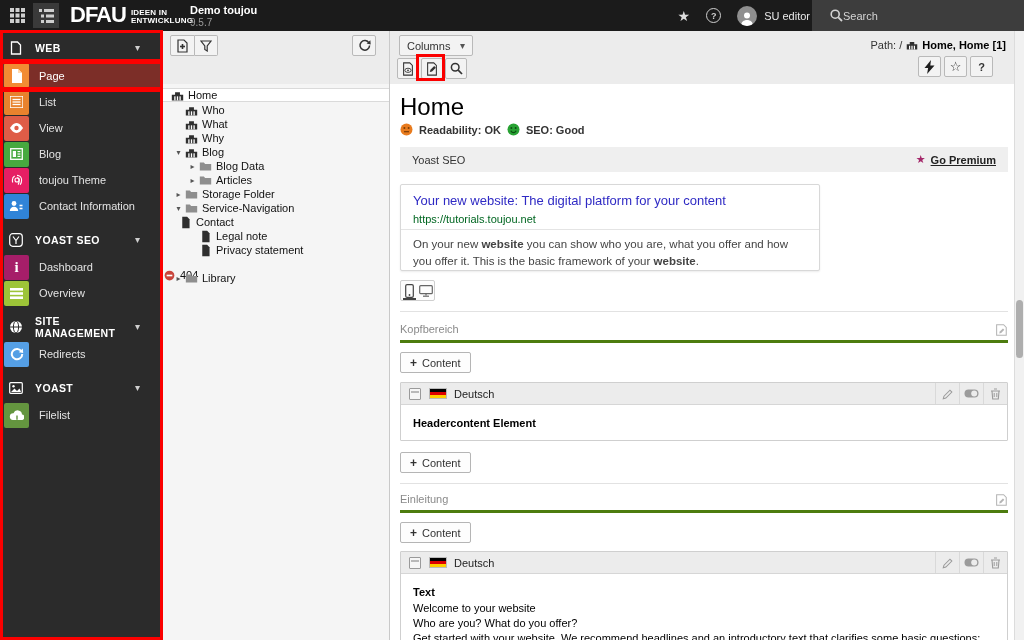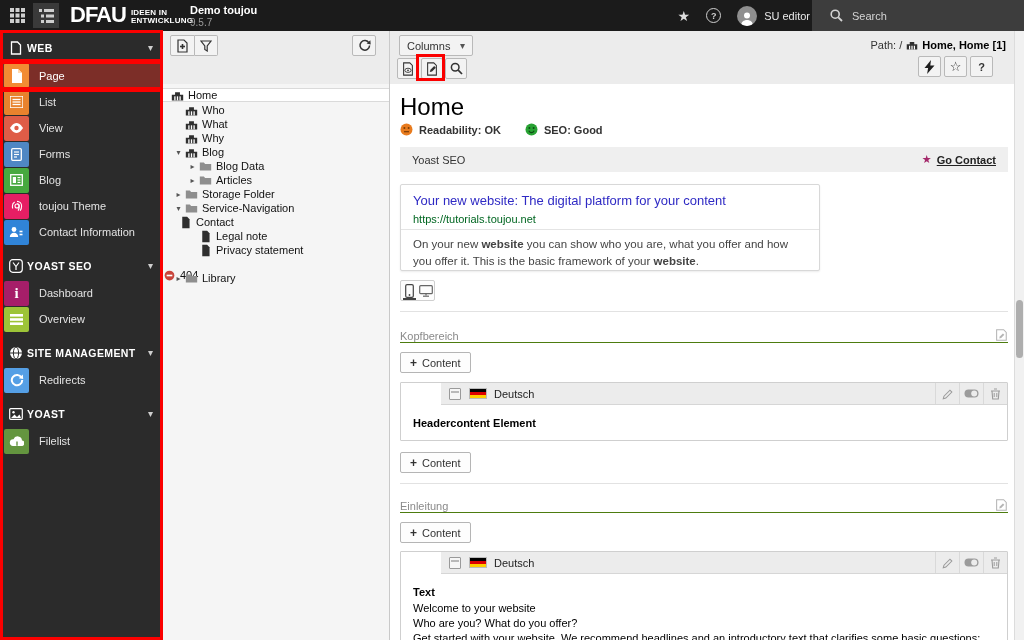--- a/index.html
+++ b/index.html
@@ -16,25 +16,25 @@
   .logo-main { font-size:22px; font-weight:bold; letter-spacing:-1px; }
   .logo-sub { margin-left:5px; font-size:8px; line-height:8px; font-weight:bold; letter-spacing:.2px; padding-top:3px; }
   .site-info { position:absolute; left:190px; top:4px; }
   .site-name { font-size:11px; font-weight:bold; color:#fff; }
   .site-version { font-size:10px; color:#9d9d9d; margin-top:1px; }
   .tb-right { position:absolute; right:214px; top:0; height:31px; display:flex; align-items:center; gap:16px; }
   .tb-star { font-size:14px; color:#dcdcdc; }
   .tb-help { width:15px; height:15px; border:1.4px solid #cfcfcf; border-radius:50%; display:flex; align-items:center; justify-content:center; font-size:9px; font-weight:bold; color:#cfcfcf; }
   .tb-user { display:flex; align-items:center; gap:7px; }
   .avatar { width:20px; height:20px; border-radius:50%; background:#8f8f8f; overflow:hidden; display:flex; align-items:flex-end; justify-content:center; }
-  .tb-search { position:absolute; right:0; top:0; width:212px; height:31px; background:#3d3d3d; display:flex; align-items:center; gap:9px; padding-left:18px; color:#d4d4d4; }
+  .tb-search { position:absolute; right:0; top:0; width:212px; height:31px; background:#3d3d3d; display:flex; align-items:center; padding-left:18px; color:#d4d4d4; }
 
   
   .modmenu { position:absolute; left:0; top:31px; width:163px; height:609px; background:#2b2b2b; }
-  .sec-header { height:29px; display:flex; align-items:center; gap:4px; padding:0 10px 0 9px; color:#fff; }
+  .sec-header { height:29px; display:flex; align-items:center; gap:12px; padding:0 23px 0 9px; color:#fff; }
   .sec-header .sec-label { flex:1; font-size:10.5px; font-weight:bold; letter-spacing:.4px; }
   .sec-header .chev { color:#cfcfcf; font-size:10px; }
   .mod-item { height:26px; display:flex; align-items:center; gap:10px; padding-left:4px; color:#e3e3e3; }
   .mod-item.active { background:#7c2e28; color:#fff; }
   .mod-icon { width:25px; height:25px; border-radius:2px; display:flex; align-items:center; justify-content:center; color:#fff; flex:0 0 25px; }
   .mod-label { font-size:11px; }
   .sec-gap { height:6px; }
   .hdr-ico { width:14px; height:14px; color:#fff; }
 
   
@@ -55,42 +55,42 @@
   
   .treepanel { position:absolute; left:163px; top:84px; width:227px; height:556px; background:#f5f5f5; border-right:1px solid #c9c9c9; }
   .trow { position:absolute; left:0; width:226px; height:14px; display:flex; align-items:center; font-size:11px; color:#111; }
   .trow.sel { background:#fff; border-top:1px solid #dadada; border-bottom:1px solid #dadada; }
   .exp { width:13px; margin-left:-13px; font-size:8px; color:#555; text-align:center; flex:0 0 13px; }
   .ticon { width:13px; height:13px; margin-right:4px; flex:0 0 13px; }
 
   
   .content { position:absolute; left:390px; top:84px; width:624px; height:556px; background:#fff; overflow:hidden; }
   .page-title { position:absolute; left:10px; top:9px; font-size:24px; font-weight:normal; color:#000; }
-  .badges { position:absolute; left:10px; top:39px; display:flex; gap:24px; align-items:center; }
+  .badges { position:absolute; left:10px; top:39px; display:flex; gap:6px; align-items:center; }
   .badge { display:flex; align-items:center; gap:6px; font-size:11px; color:#333; font-weight:bold; }
   .yoastbar { position:absolute; left:10px; top:63px; width:608px; height:25px; background:#efefef; display:flex; align-items:center; padding:0 12px; }
   .yoastbar .yt { flex:1; font-size:11px; color:#333; }
   .premium { display:flex; gap:5px; align-items:center; font-size:11px; color:#222; }
   .premium .plabel { text-decoration:underline; font-weight:bold; }
   .snippet { position:absolute; left:10px; top:100px; width:420px; height:87px; background:#fff; border:1px solid #d8d8d8; border-radius:2px; box-shadow:0 1px 2px rgba(0,0,0,.08); }
   .sn-title { position:absolute; left:12px; top:8px; font-size:13px; }
   .sn-url { position:absolute; left:12px; top:28px; font-size:11px; }
   .sn-div { position:absolute; left:0; top:44px; width:100%; border-top:1px solid #e4e4e4; }
   .sn-desc { position:absolute; left:12px; top:51px; width:394px; font-size:11.5px; line-height:1.45; color:#444; }
   .devtoggle { position:absolute; left:10px; top:196px; width:35px; height:21px; border:1px solid #cfcfcf; border-radius:2px; background:#fdfdfd; display:flex; }
   .dev { flex:1; display:flex; align-items:center; justify-content:center; color:#555; position:relative; }
   .dev.active::after { content:""; position:absolute; left:2px; right:2px; bottom:0; height:2px; background:#444; }
   .cdiv { position:absolute; left:10px; width:608px; border-top:1px solid #e2e2e2; }
-  .seclabel-row { position:absolute; left:10px; width:608px; height:20px; border-bottom:1px solid #4d7c0f; display:flex; align-items:flex-end; }
+  .seclabel-row { position:absolute; left:10px; width:608px; height:20px; border-bottom:3px solid #4d7c0f; display:flex; align-items:flex-start; }
   .seclabel { flex:1; font-size:11px; color:#8a8a8a; }
   .sec-edit { width:14px; height:14px; color:#b5b5b5; }
   .addbtn { position:absolute; height:21px; border:1px solid #b5b5b5; border-radius:2px; background:#fdfdfd; display:flex; align-items:center; gap:5px; padding:0 9px; font-size:11px; color:#333; left:10px; }
   .addbtn .pl { font-weight:bold; font-size:12px; }
   .ce { position:absolute; left:10px; width:608px; background:#fff; border:1px solid #cfcfcf; border-radius:1px; }
-  .ce-head { height:22px; background:#ececec; border-bottom:1px solid #d6d6d6; display:flex; align-items:center; padding:0 0 0 8px;margin-left:40px; }
+  .ce-head { height:22px; background:#ececec; border-bottom:1px solid #d6d6d6; display:flex; align-items:center; padding:0 0 0 8px; }
   .ce-type { width:12px; height:12px; border:1px solid #9a9a9a; border-radius:1px; background:#f6f6f6; position:relative; }
   .ce-type::after { content:""; position:absolute; left:1px; right:1px; top:2px; height:2px; background:#b9b9b9; }
   .flag { width:18px; height:11px; margin-left:8px; display:flex; flex-direction:column; border:.5px solid #bbb; }
   .flag div { flex:1; }
   .ce-lang { margin-left:7px; font-size:11px; color:#222; }
   .ce-tools { margin-left:auto; display:flex; height:100%; }
   .ce-tool { width:24px; display:flex; align-items:center; justify-content:center; color:#9b9b9b; border-left:1px solid #d9d9d9; }
   .ce-body { padding:11px 12px; font-size:11px; line-height:1.35; color:#000; }
   .ce-body .bt { font-weight:bold; margin-bottom:1px; }
 
@@ -195,31 +195,20 @@
     <div class="mod-item">
       <span class="mod-icon" style="background: rgb(222, 92, 71);">
         <svg width="15" height="10" viewBox="0 0 15 10">
             <path d="M7.5 0C3.8 0 1 5 1 5s2.8 5 6.5 5S14 5 14 5 11.2 0 7.5 0z" fill="#fff"></path>
             <circle cx="7.5" cy="5" r="2.2" fill="#de5c47"></circle>
           </svg>
       </span>
       <span class="mod-label">View</span>
     </div>
     <div class="mod-item">
-      <span class="mod-icon" style="background: rgb(79, 135, 196);">
-        <svg width="11" height="13" viewBox="0 0 11 13">
-            <rect x="0.7" y="0.7" width="9.6" height="11.6" rx="1" fill="none" stroke="#fff" stroke-width="1.3"></rect>
-            <line x1="3" y1="4" x2="8" y2="4" stroke="#fff" stroke-width="1.2"></line>
-            <line x1="3" y1="6.5" x2="8" y2="6.5" stroke="#fff" stroke-width="1.2"></line>
-            <line x1="3" y1="9" x2="6" y2="9" stroke="#fff" stroke-width="1.2"></line>
-          </svg>
-      </span>
-      <span class="mod-label">Forms</span>
-    </div>
-    <div class="mod-item">
       <span class="mod-icon" style="background: rgb(71, 169, 63);">
         <svg width="13" height="12" viewBox="0 0 13 12">
             <rect x="0.7" y="0.7" width="11.6" height="10.6" fill="none" stroke="#fff" stroke-width="1.3"></rect>
             <rect x="2.8" y="3" width="3.2" height="6" fill="#fff"></rect>
             <line x1="7.5" y1="3.6" x2="10.4" y2="3.6" stroke="#fff" stroke-width="1.2"></line>
             <line x1="7.5" y1="6" x2="10.4" y2="6" stroke="#fff" stroke-width="1.2"></line>
             <line x1="7.5" y1="8.4" x2="10.4" y2="8.4" stroke="#fff" stroke-width="1.2"></line>
           </svg>
       </span>
       <span class="mod-label">Blog</span>
@@ -612,21 +601,21 @@
             <path d="M3.8 7.8c.8 1.3 1.7 1.9 2.7 1.9s1.9-.6 2.7-1.9" stroke="#0c4d12" stroke-width="1.2" fill="none"></path>
           </svg>
         <span>SEO: Good</span>
       </span>
     </div>
 
     <div class="yoastbar">
       <span class="yt">Yoast SEO</span>
       <span class="premium">
         <span style="color: rgb(164, 40, 106);">★</span>
-        <span class="plabel">Go Contact</span>
+        <span class="plabel">Go Premium</span>
       </span>
     </div>
 
     <div class="snippet">
       <div class="sn-title" style="color: rgb(47, 42, 196);">Your new website: The digital platform for your content</div>
       <div class="sn-url" style="color: rgb(0, 102, 33);">https://tutorials.toujou.net</div>
       <div class="sn-div"></div>
       <div class="sn-desc">
         <span>On your new </span><b>website</b><span> you can show who you are, what you offer and how you offer it. This is the basic framework of your </span><b>website</b><span>.</span>
       </div>

